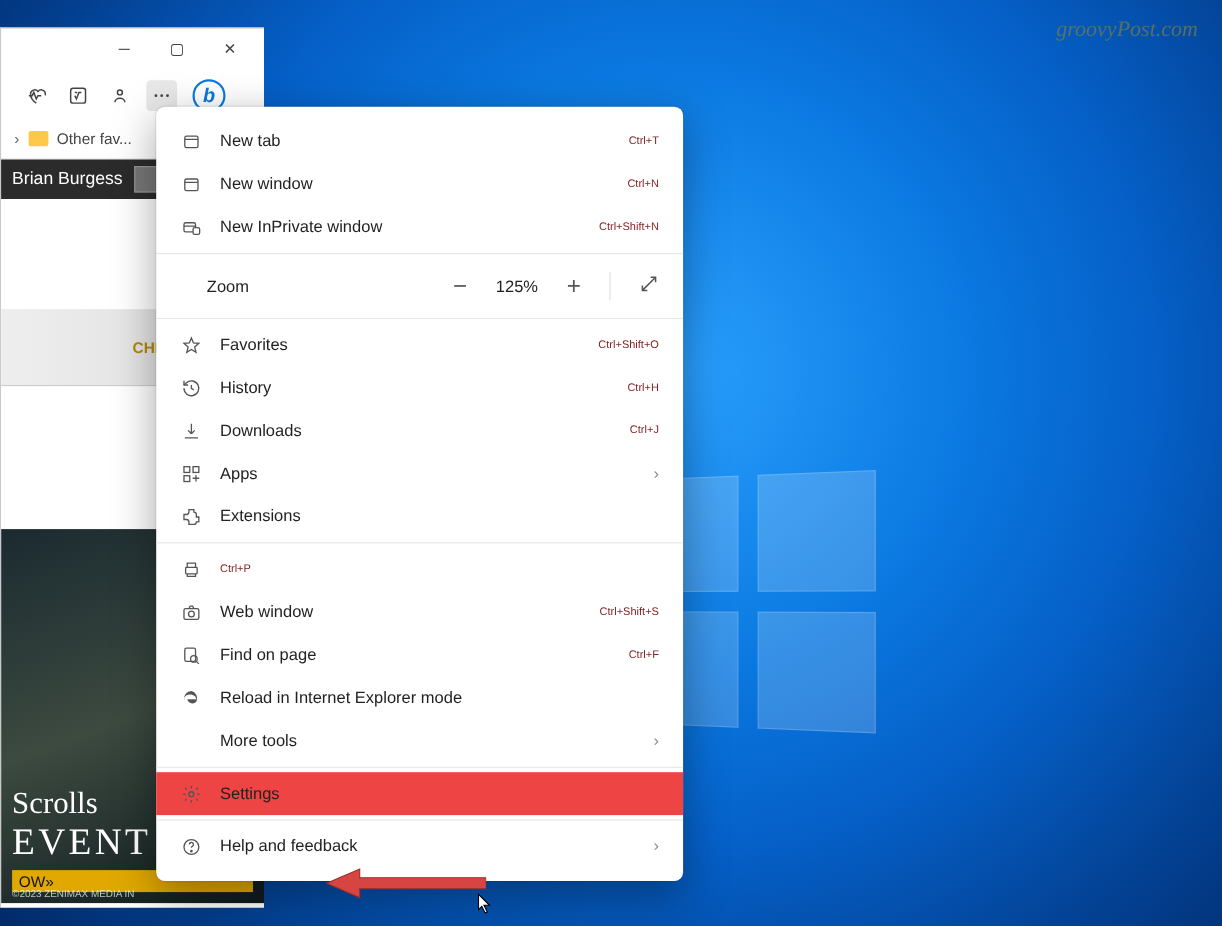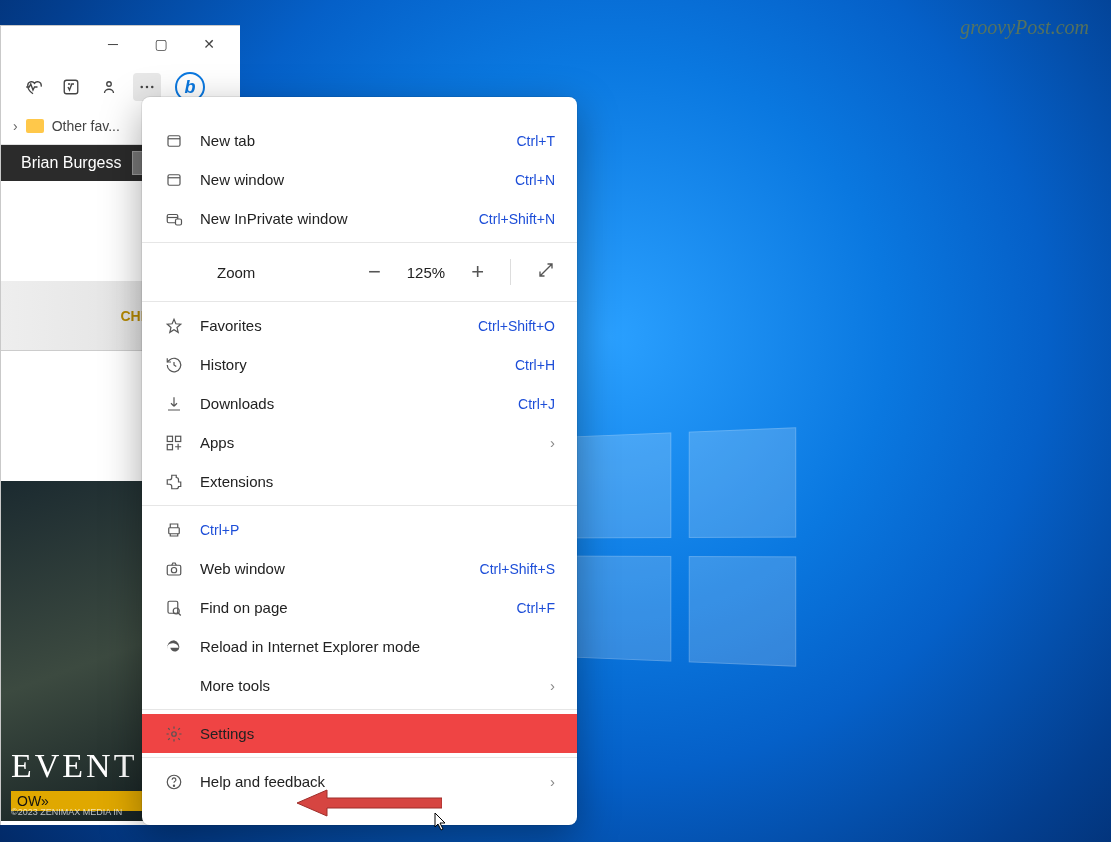--- a/index.html
+++ b/index.html
@@ -83,21 +83,21 @@
   }
   .fav-row {
     display:flex; align-items:center; gap:8px;
     padding: 4px 12px 10px;
     color:#444; font-size:14px;
     border-bottom:1px solid #e0e0e0;
   }
   .folder { width:18px;height:14px;background:#ffc84a;border-radius:2px;display:inline-block; }
   .byline-bar {
     background:#2b2b2b;color:#fff;
-    padding:6px 20px;font-size:16px;
+    padding:6px 10px;font-size:16px;
     display:flex;align-items:center;gap:10px;
   }
   .avatar { width:24px;height:24px;background:#777;border:1px solid #999; }
   .content-bg { flex:1; background:#fff; overflow:hidden; }
   .ad-strip {
     height:70px; background:linear-gradient(90deg,#eee,#ddd);
     border-bottom:1px solid #ccc;
     display:flex; align-items:center; padding-left:50%;
     color:#c99a00; font-size:10px;
   }
@@ -112,42 +112,42 @@
   .ad-title{font-family:Georgia,serif;font-size:28px;}
   .ad-event{font-family:Georgia,serif;font-size:34px;letter-spacing:3px;}
   .ad-now{display:inline-block;background:#e0a800;color:#111;padding:2px 6px;font-size:14px;margin-top:6px;}
   .ad-flag{position:absolute;right:6px;top:6px;width:18px;height:18px;background:#fff;border:1px solid #08a;color:#08a;font-size:11px;display:flex;align-items:center;justify-content:center;}
   .ad-copy{position:absolute;bottom:4px;left:10px;font-size:9px;opacity:.7;}
 
   .context-menu {
     position:absolute;
     left:142px;
     top:97px;
-    width:435px;
+    width:479px;
     background:#fff;
     border-radius:8px;
     box-shadow: 0 12px 40px rgba(0,0,0,0.35), 0 0 0 1px rgba(0,0,0,.08);
-    padding:24px 0;
+    padding:12px 0;
     font-size:15px;
     color:#222;
   }
   .menu-item{
     display:flex;align-items:center;
     padding: 0 22px;
     height:39px;
     gap:16px;
     position:relative;
   }
   .menu-item.hover{ background:#ef4444; }
   .mi-icon{width:20px;height:20px;color:#555;flex-shrink:0;display:flex;align-items:center;justify-content:center;}
   .mi-label{flex:1;}
-  .mi-shortcut{color:#1d4ed8;font-size:14px;}
+  .mi-shortcut{color:#7f1d1d;font-size:10px;}
   .mi-chevron{color:#888;}
   .menu-sep{height:1px;background:#e6e6e6;margin:4px 0;}
-  .zoom-row{display:flex;align-items:center;padding:0 22px;height:50px;gap:33px;}
+  .zoom-row{display:flex;align-items:center;padding:0 22px;height:50px;gap:4px;}
   .zoom-ctrls{display:flex;align-items:center;gap:26px;margin-left:auto;color:#555;}
   .zoom-btn{font-size:22px;font-weight:300;cursor:default;}
   .zoom-val{font-size:15px;color:#222;}
   .zoom-divider{width:1px;height:26px;background:#ddd;}
   .arrow-annotation{
     position:absolute;
     left:292px; top:788px;
     width:150px;height:30px;
     pointer-events:none;
   }
@@ -213,20 +213,21 @@
     <span>Brian Burgess</span>
     <span class="avatar"></span>
   </div>
   <div class="content-bg">
     <div style="height:100px"></div>
     <div class="ad-strip">
       <span style="font-weight:bold;color:#b58900;font-size:14px;">CHEVROLET</span>
     </div>
     <div class="ad-block">
       <span class="ad-flag">▷</span>
+      <div class="ad-title">Scrolls</div>
       <div class="ad-event">EVENT</div>
       <span class="ad-now">OW»</span>
       <span class="ad-copy">©2023 ZENIMAX MEDIA IN</span>
     </div>
   </div>
 </div>
 
 <div class="context-menu">
   <div class="menu-item">
     <span class="mi-icon">

